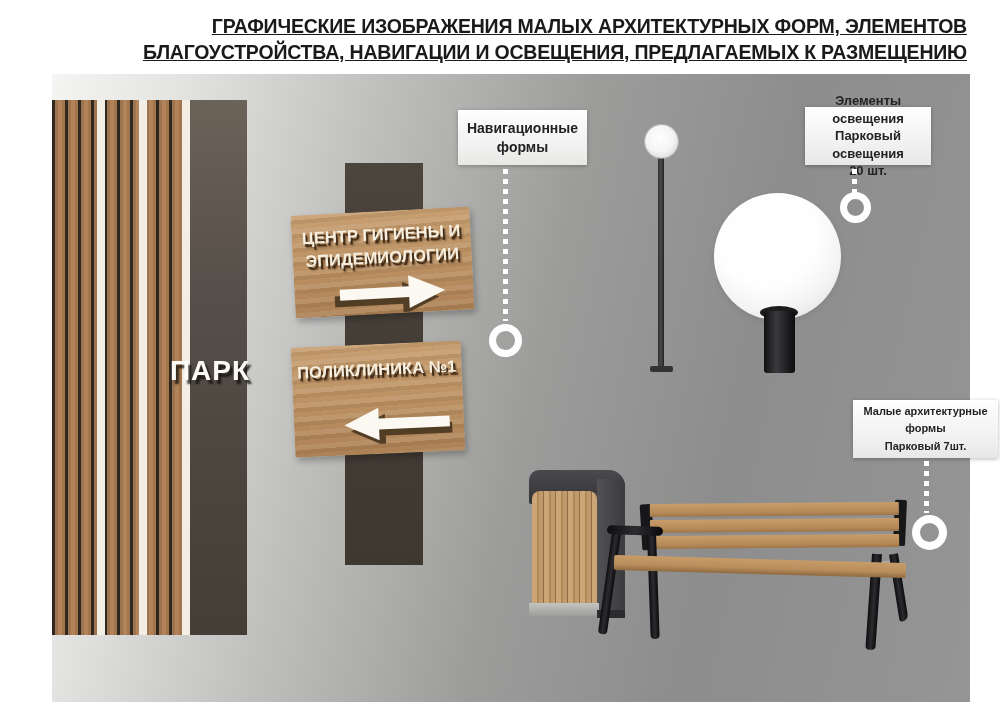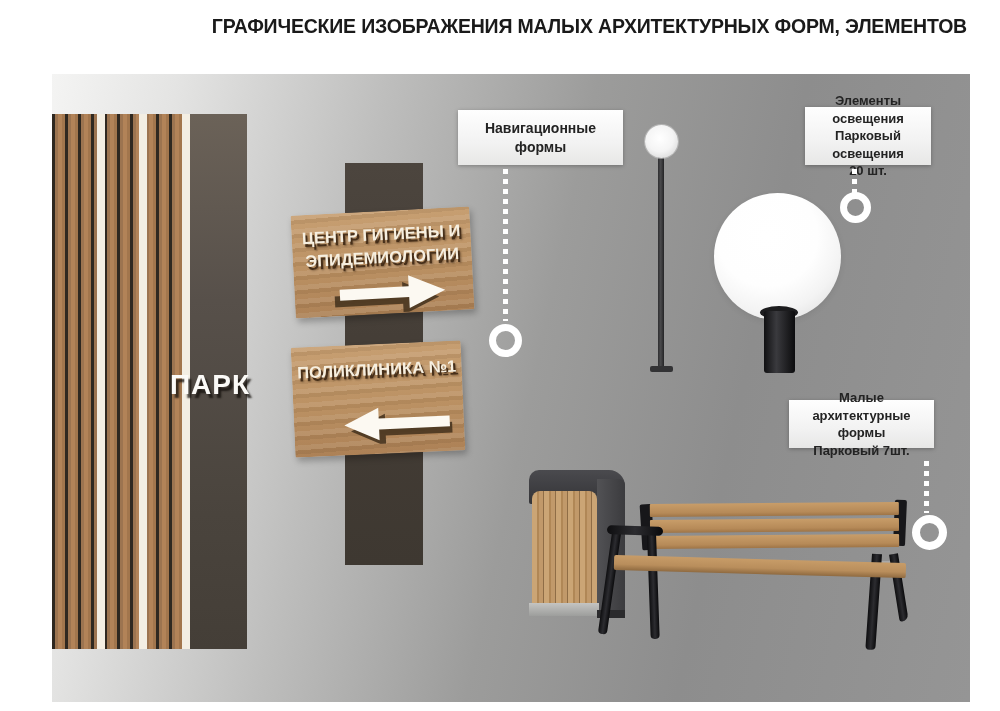--- a/index.html
+++ b/index.html
@@ -6,32 +6,32 @@
   html,body { background:#ffffff; }
   .slide {
     position:relative; width:1000px; height:711px; background:#ffffff;
     overflow:hidden; font-family:"Liberation Sans","DejaVu Sans",sans-serif;
   }
 
   
   .title {
     position:absolute; top:13px; right:33px; width:920px;
     text-align:right; color:#1a1a1a; font-weight:700;
-    font-size:19.5px; line-height:26px; letter-spacing:-0.2px;
+    font-size:19.5px; line-height:26px; letter-spacing:-0.2px;text-decoration:underline;
   }
 
   
   .panel {
     position:absolute; left:52px; top:74px; width:918px; height:628px;
     background:linear-gradient(102deg,#f4f4f3 0%,#e4e4e3 12%,#bebebd 32%,#9c9c9b 52%,#8d8d8d 72%,#959595 100%);
   }
 
   
   .wall {
-    position:absolute; left:52px; top:114px; width:195px; height:535px;
+    position:absolute; left:52px; top:100px; width:195px; height:535px;
     background:linear-gradient(180deg,#6b6258 0%,#57504a 35%,#4a443d 75%,#443e37 100%);
   }
   .wall-slats {
     position:absolute; left:0; top:0; width:132px; height:100%;
     background:repeating-linear-gradient(to right,
       #2f2820 0 3px,#9c7450 3px 6px,#b28358 6px 10px,#a2764d 10px 13px);
   }
   .wall-white { position:absolute; top:0; width:8px; height:100%; background:#f3eee3; }
   .wall-text {
     position:absolute; right:-3px; top:254px; text-align:right;
@@ -102,40 +102,41 @@
   .leg-r2 { left:889px; top:554px; height:68px; transform:rotate(-9deg); transform-origin:top center; border-radius:0 0 10px 4px; }
   .bench-bracket { position:absolute; left:880px; top:561px; width:18px; height:11px; background:#a8a8a8; border-radius:2px; }
 
   
   .callout {
     position:absolute; display:flex; flex-direction:column; justify-content:center;
     text-align:center; color:#232323; font-weight:700;
     background:linear-gradient(180deg,#fefefe 0%,#f2f2f2 60%,#e7e7e6 100%);
     box-shadow:0 1px 4px rgba(0,0,0,0.28);
   }
-  .co1 { left:458px; top:110px; width:165px; height:55px; font-size:14px; line-height:19px; }
+  .co1 { left:458px; top:110px; width:129px; height:55px; font-size:14px; line-height:19px; }
   .co2 { left:805px; top:107px; width:126px; height:58px; font-size:13px; line-height:17.5px; }
-  .co3 { left:789px; top:400px; width:145px; height:48px; font-size:13px; line-height:17.5px; }
+  .co3 { left:853px; top:400px; width:145px; height:58px; font-size:11px; line-height:17.5px; }
   .dots { position:absolute; width:5px;
     background:repeating-linear-gradient(to bottom,#ffffff 0 5px,rgba(255,255,255,0) 5px 10px); }
   .dots1 { left:503px; top:169px; height:152px; }
   .dots2 { left:852px; top:169px; height:27px; }
   .dots3 { left:924px; top:461px; height:52px; }
   .ring { position:absolute; border:7px solid #ffffff; border-radius:50%; }
   .ring1 { left:489px; top:324px; width:33px; height:33px; }
   .ring2 { left:840px; top:192px; width:31px; height:31px; }
   .ring3 { left:912px; top:515px; width:35px; height:35px; border-width:8px; }
 </style>
 </head>
 <body>
 
 <div class="slide">
 
   <div class="title">
     <div>ГРАФИЧЕСКИЕ ИЗОБРАЖЕНИЯ МАЛЫХ АРХИТЕКТУРНЫХ ФОРМ, ЭЛЕМЕНТОВ</div>
+    <div>БЛАГОУСТРОЙСТВА, НАВИГАЦИИ И ОСВЕЩЕНИЯ, ПРЕДЛАГАЕМЫХ К РАЗМЕЩЕНИЮ</div>
   </div>
 
   <div class="panel"></div>
 
   <div class="wall">
     <div class="wall-slats"></div>
     <div class="wall-white" style="left:45px"></div>
     <div class="wall-white" style="left:87px"></div>
     <div class="wall-white" style="left:130px"></div>
     <div class="wall-text">

